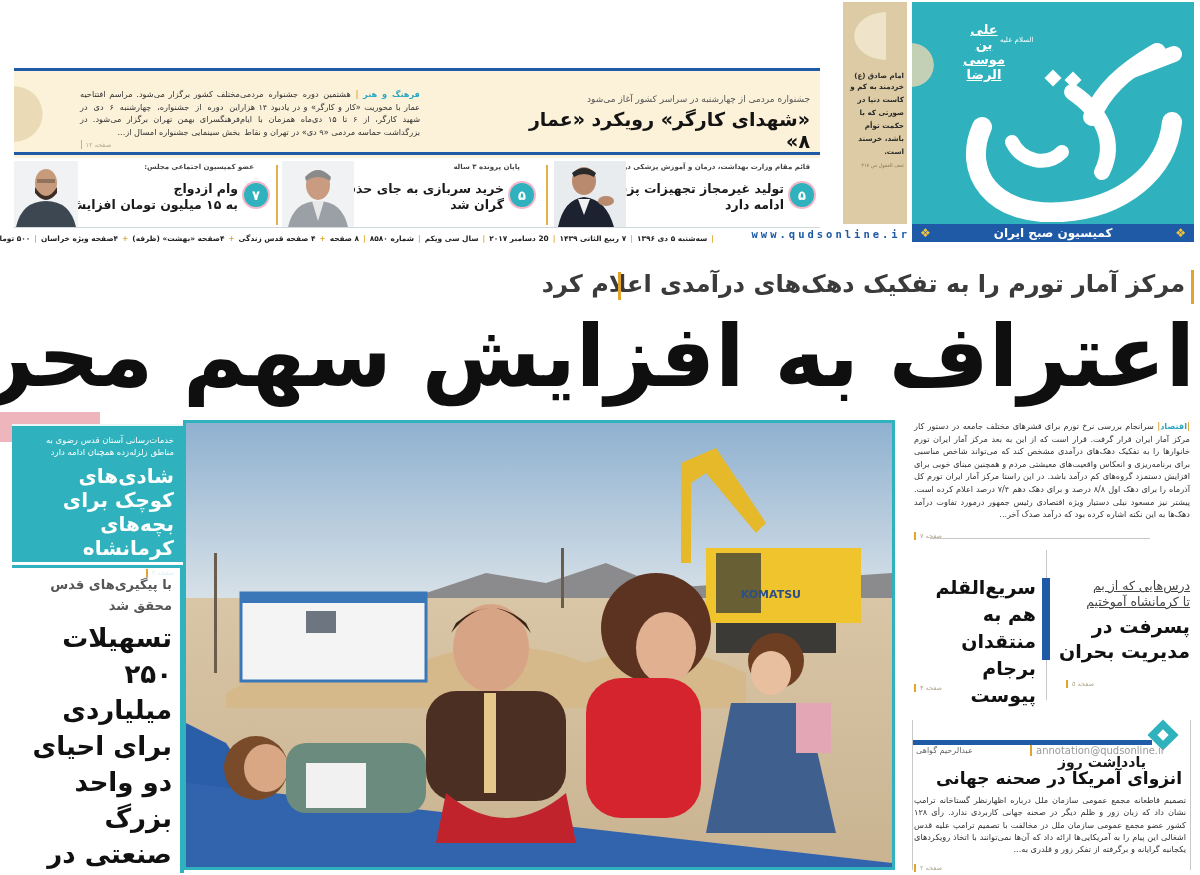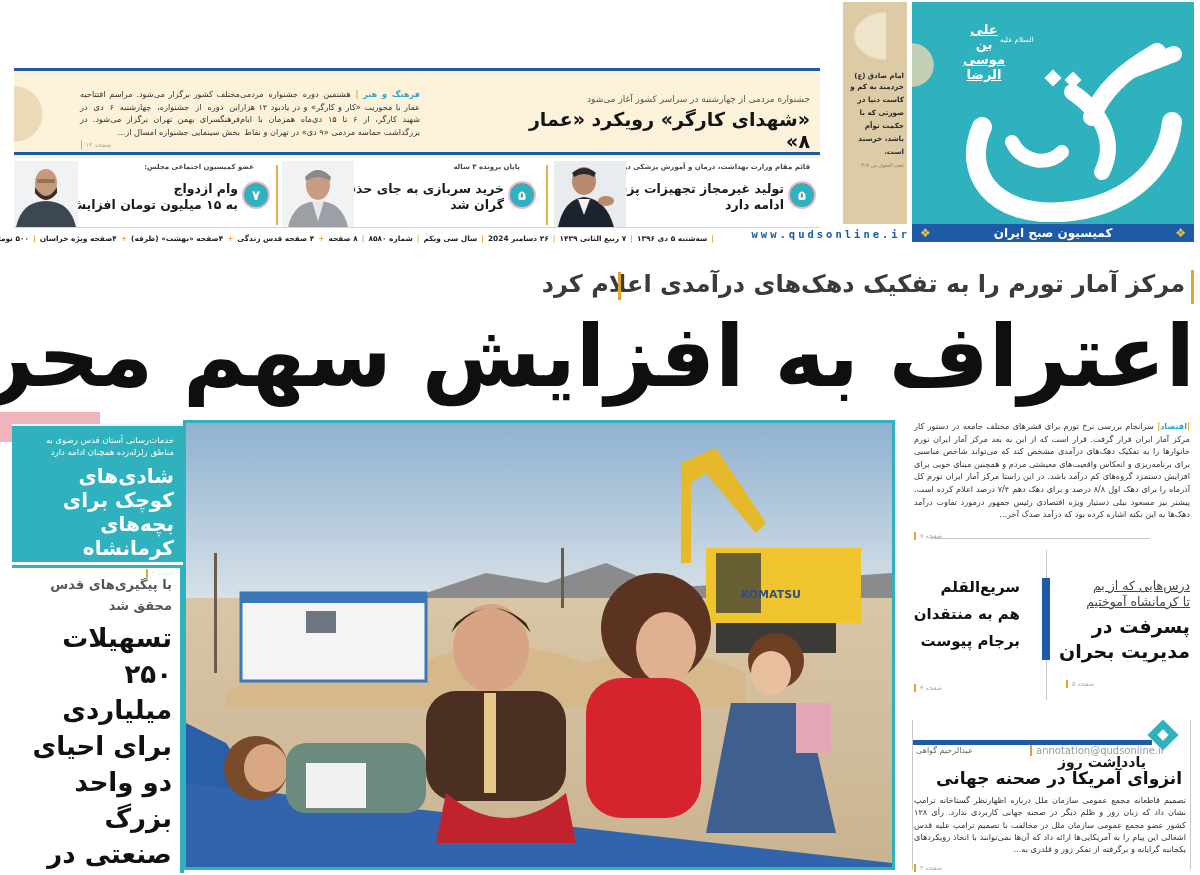--- a/index.html
+++ b/index.html
@@ -183,21 +183,21 @@
       </svg>
   </div>
 </div>
 
 <div class="abs dateline">
   <span class="sep">|</span>
   <span>سه‌شنبه ۵ دی ۱۳۹۶</span>
     <span class="sep">|</span>
   <span>۷ ربیع الثانی ۱۴۳۹</span>
     <span class="sep">|</span>
-  <span>۲۶ دسامبر 2024</span>
+  <span>20 دسامبر ۲۰۱۷</span>
     <span class="sep">|</span>
   <span>سال سی ویکم</span>
     <span class="sep">|</span>
   <span>شماره ۸۵۸۰</span>
     <span class="sep">|</span>
   <span>۸ صفحه</span>
     <span class="plus">+</span>
   <span>۴ صفحه قدس زندگی</span>
     <span class="plus">+</span>
   <span>۴صفحه «بهشت» (ظرفه)</span>
@@ -295,21 +295,21 @@
 </div>
 <div class="box-h" style="right:10px; top:614px; width:140px; font-size:19px; line-height:25px;">
   <div>پسرفت در</div>
   <div>مدیریت بحران</div>
 </div>
 <div class="abs page-ref" style="left:1066px; top:680px; border-left:2px solid #e3a32d; padding-left:4px;">صفحه ۵</div>
 
 <div class="divider-h" style="left:1046px; top:550px; width:1px; height:150px;"></div>
 <div class="blue-bar" style="left:1042px; top:578px; height:82px;"></div>
 
-<div class="box-h" style="right:180px; top:574px; width:124px; font-size:15px; line-height:27px;">
+<div class="box-h" style="right:164px; top:574px; width:124px; font-size:19px; line-height:27px;">
   <div>سریع‌القلم</div>
   <div>هم به منتقدان</div>
   <div>برجام پیوست</div>
 </div>
 <div class="abs page-ref" style="left:914px; top:684px; border-left:2px solid #e3a32d; padding-left:4px;">صفحه ۴</div>
 
 <div class="abs note-box">
   <div class="note-head">
     <div class="note-line"></div>
     <div class="note-brand">یادداشت روز</div>

